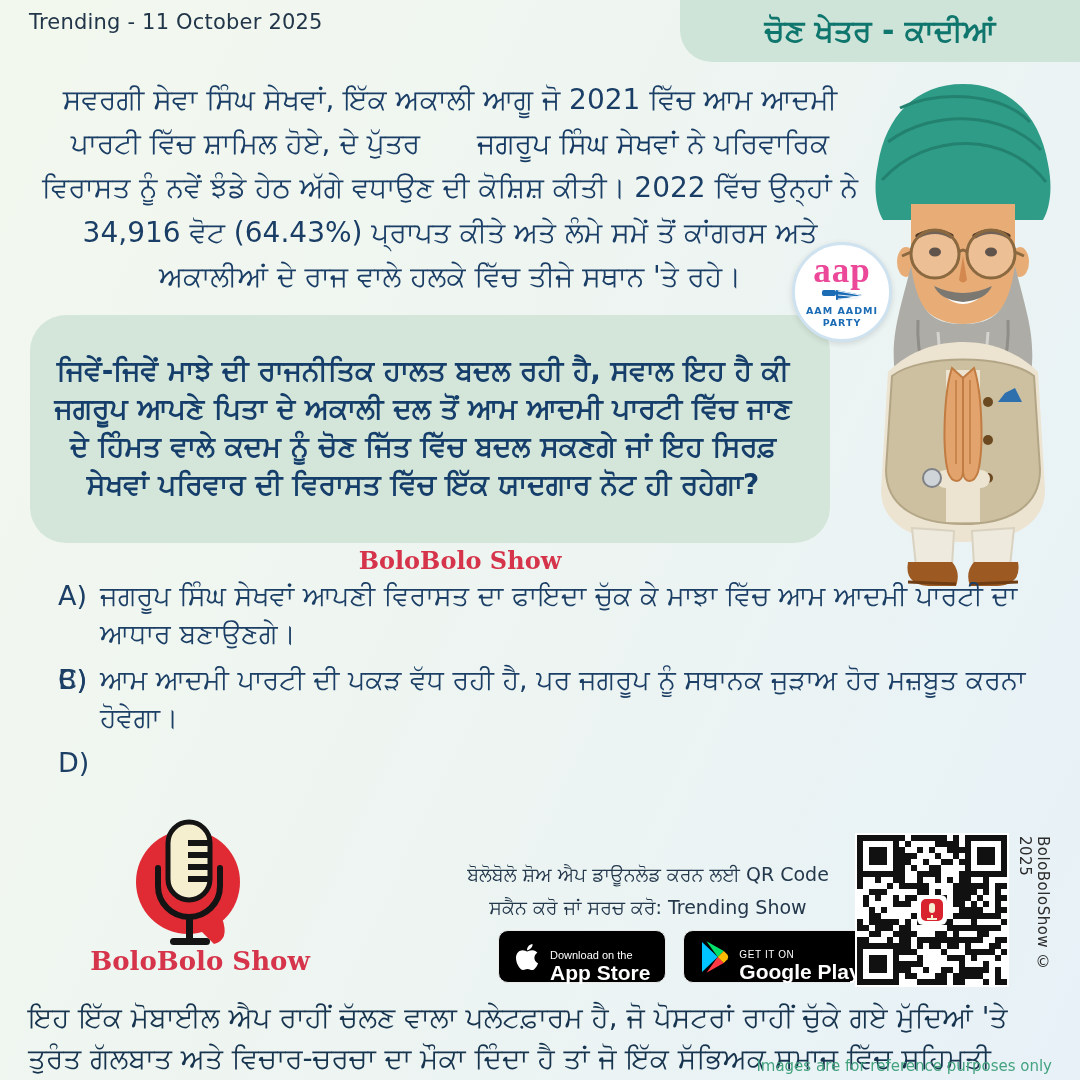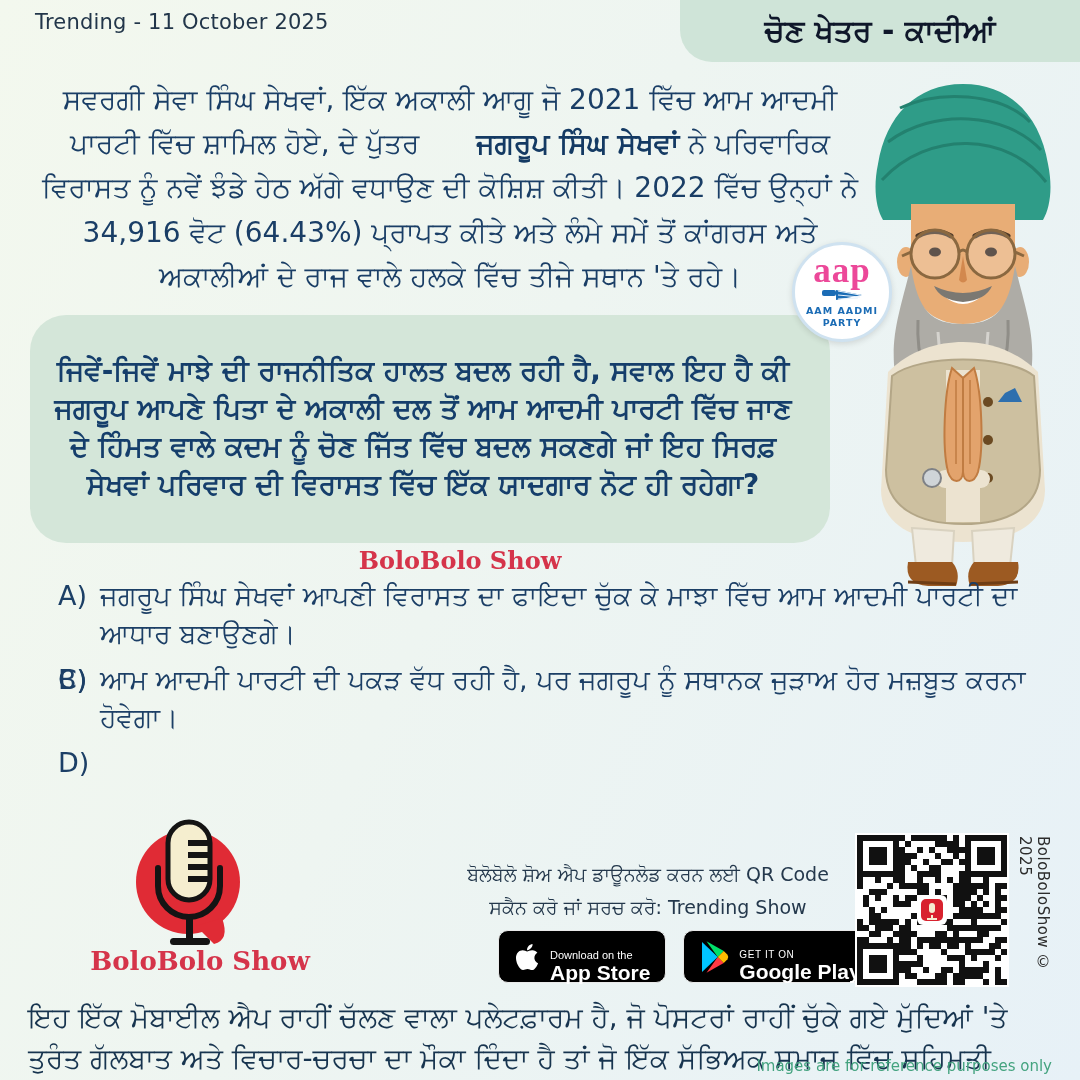--- a/index.html
+++ b/index.html
@@ -4,34 +4,34 @@
 <style>
   * { margin:0; padding:0; box-sizing:border-box; }
   html,body { background:#ffffff; }
   body { font-family:"DejaVu Sans", sans-serif; }
   .canvas {
     position:relative; width:1080px; height:1080px; overflow:hidden;
     background:linear-gradient(115deg,#f3f8ee 0%, #eef5f1 45%, #e7f1f7 100%);
   }
 
   
-  .trending { position:absolute; left:35px; top:10px; font-size:21px; color:#22364a; letter-spacing:.2px; }
+  .trending { position:absolute; left:29px; top:10px; font-size:21px; color:#22364a; letter-spacing:.2px; }
   .pill {
     position:absolute; right:0; top:0; width:400px; height:62px;
     background:#cfe4d8; border-radius:0 0 0 32px;
     display:flex; align-items:center; justify-content:center;
   }
-  .pill-text { font-size:30px; font-weight:800; color:#0f172a; }
+  .pill-text { font-size:30px; font-weight:800; color:#0f766e; }
 
   
   .intro {
     position:absolute; left:40px; top:78px; width:820px;
     text-align:center; font-size:28px; line-height:1.58; color:#1a3e66; font-weight:500;
   }
-  .intro b { font-weight:700; color:#143a63;margin-left:48px; }
+  .intro b { font-weight:400; color:#143a63;margin-left:48px; }
 
   
   .question-box {
     position:absolute; left:30px; top:315px; width:800px; min-height:228px;
     background:#d4e6d9; border-radius:36px; padding:14px 36px 16px 22px;
     display:flex; align-items:center; justify-content:center;
   }
   .question-text { font-size:28px; font-weight:800; color:#153e6b; text-align:center; line-height:1.36; }
 
   

